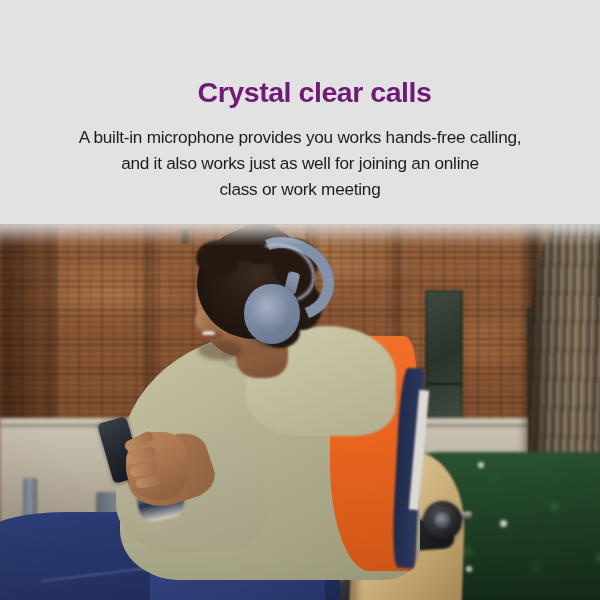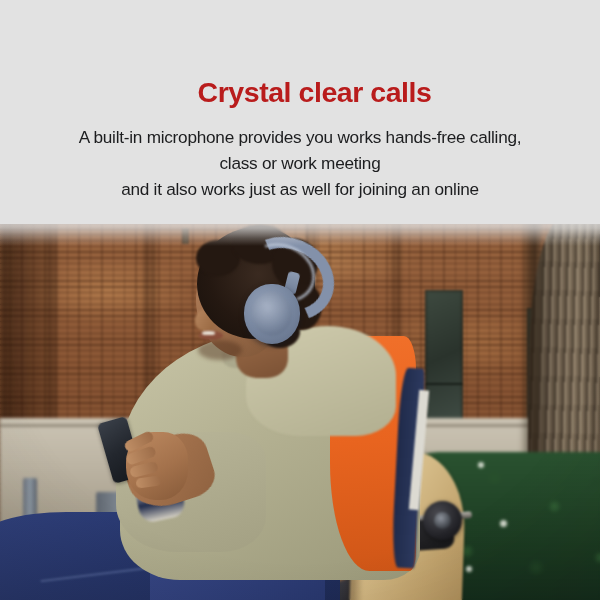--- a/index.html
+++ b/index.html
@@ -28,21 +28,21 @@
     background: #e2e2e2;
     z-index: 40;
     text-align: center;
   }
   .headline {
     margin: 0;
     padding-top: 77px;
     font-size: 28.5px;
     font-weight: bold;
     letter-spacing: -0.45px;
-    color: #b91c1c;
+    color: #701a75;
     line-height: 1.06;
     padding-left: 29px;
   }
   .subcopy {
     margin: 0;
     padding-top: 17px;
     font-size: 17.2px;
     font-weight: normal;
     color: #1c1d1f;
     line-height: 1.52;
@@ -652,18 +652,18 @@
 
     <div class="photo-grade"></div>
   </div>
 
   <div class="panel-fade"></div>
 
   <div class="text-panel">
     <h1 class="headline">Crystal clear calls</h1>
     <p class="subcopy">
       <span class="ln">A built-in microphone provides you works hands-free calling,</span>
+      <span class="ln">and it also works just as well for joining an online</span>
       <span class="ln">class or work meeting</span>
-      <span class="ln">and it also works just as well for joining an online</span>
     </p>
   </div>
 
 </div>
 
 </body></html>

